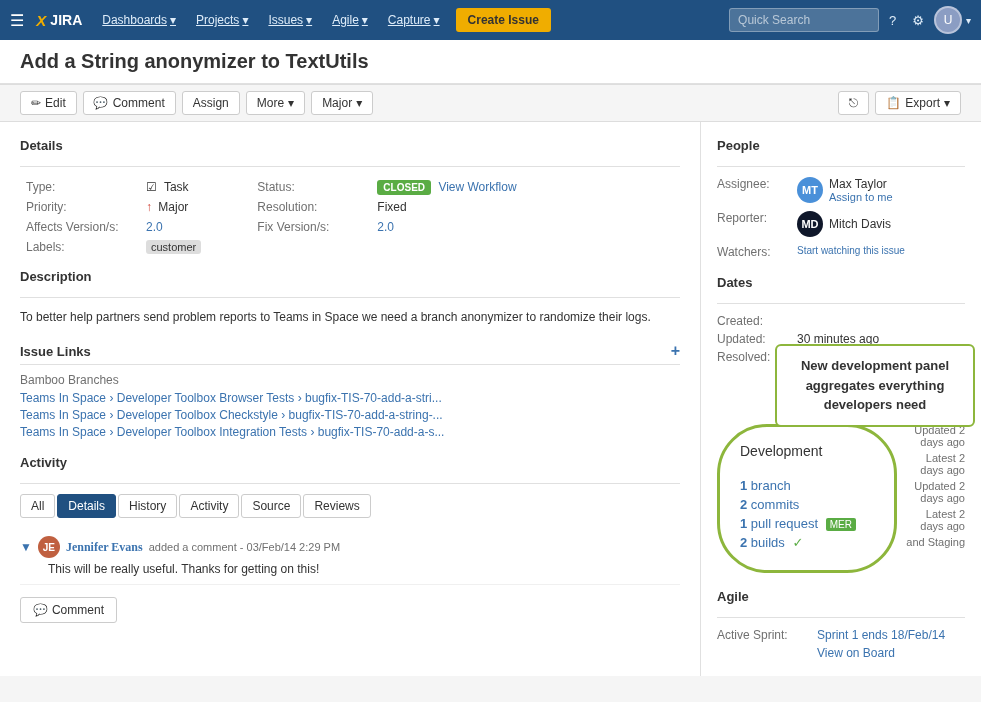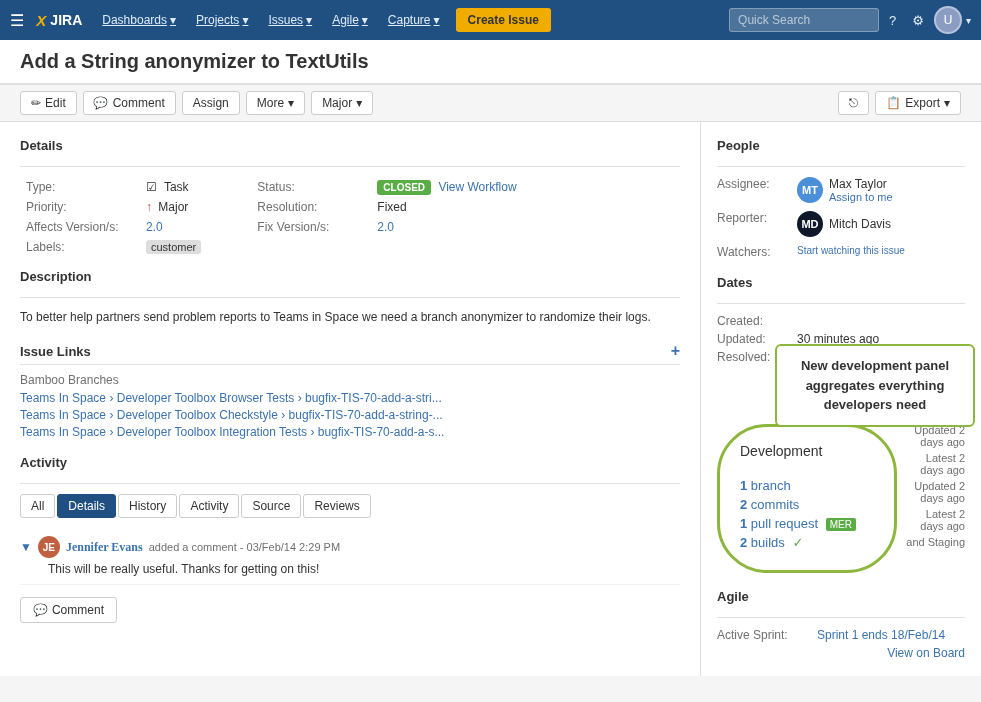--- a/index.html
+++ b/index.html
@@ -405,20 +405,20 @@
       </div>
 
       <div class="agile-section">
         <div class="section-title">Agile</div>
         <div class="agile-row">
           <div class="agile-label">Active Sprint:</div>
           <div class="agile-value">
             <a style="color:#3b73af;text-decoration:none;">Sprint 1 ends 18/Feb/14</a>
           </div>
         </div>
-        <div style="margin-left:100px;text-align:right;">
+        <div style="margin-left:100px;">
           <a style="color:#3b73af;text-decoration:none;font-size:12px;">View on Board</a>
         </div>
       </div>
 
     </div>
   </div>
 </div>
 
 </body></html>

